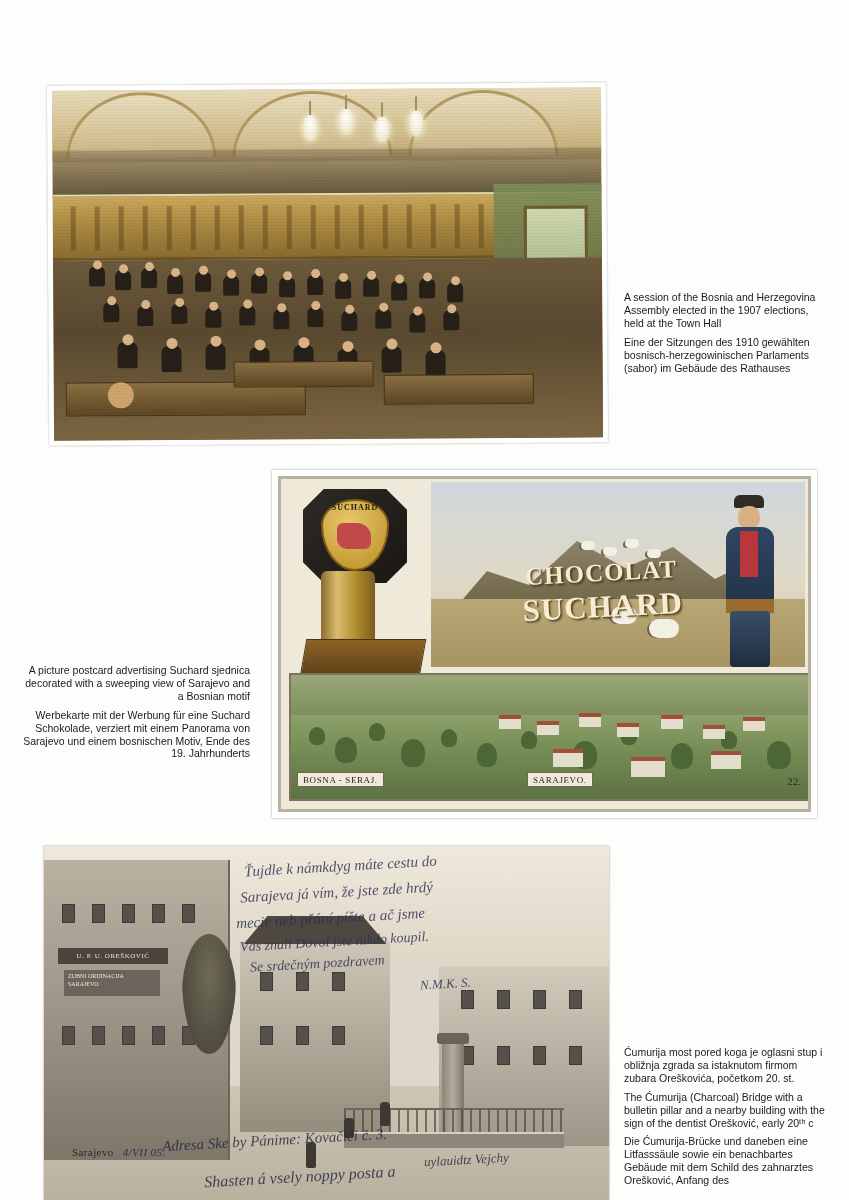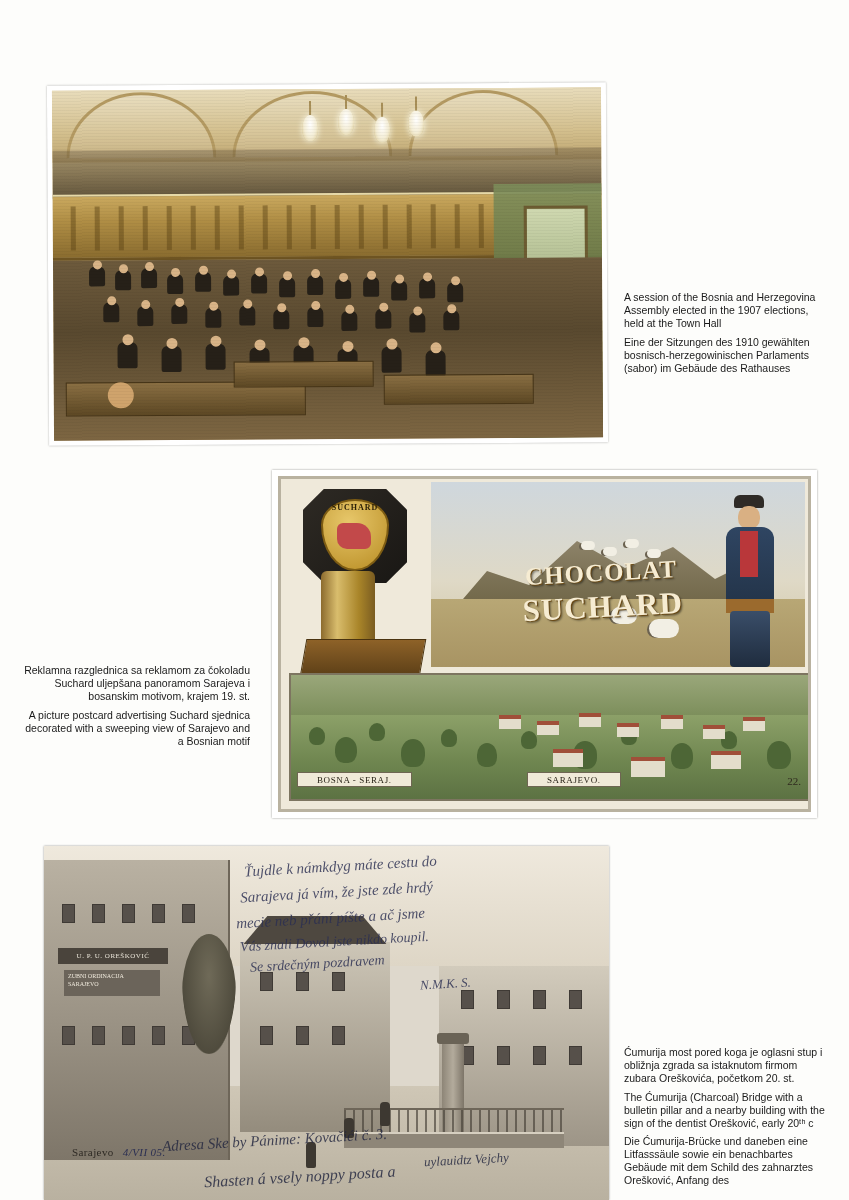--- a/index.html
+++ b/index.html
@@ -228,21 +228,21 @@
   .f2-pano .tree {
     position: absolute; width: 16px; height: 18px; border-radius: 50% 50% 40% 40%;
     background: #4d6636;
   }
   .f2-label {
     position: absolute; bottom: 12px; height: 15px;
     background: #f0ead8; border: 1px solid #6e6652;
     font-family: "Liberation Serif", serif;
     font-size: 9px; letter-spacing: .6px; color: #2a2519;
     display: flex; align-items: center; justify-content: center;
-    padding: 0 19px;
+    padding: 0 5px;
   }
   .f2-num {
     position: absolute; right: 10px; bottom: 12px;
     font-family: "Liberation Serif", serif; font-size: 11px; color: #2f2a1e; margin-top: 40px;
   }
   .cap2 { left: 20px; top: 664px; width: 230px; text-align: right; }
 
   
   .fig3 {
     position: absolute;
@@ -530,22 +530,22 @@
         <div class="house" style="left:420px;top:76px;width:30px;height:18px"></div>
 
         <div class="f2-label" style="left:6px;">BOSNA - SERAJ.</div>
         <div class="f2-label" style="left:236px;">SARAJEVO.</div>
         <div class="f2-num">22.</div>
       </div>
     </div>
   </div>
 
   <div class="caption cap2">
-    <p>Reklamna razglednica sa reklamom za čokoladu Suchard uljepšana panoramom Sarajeva i bosanskim motivom, krajem 19. st.</p>
     <p>A picture postcard advertising Suchard sjednica decorated with a sweeping view of Sarajevo and a Bosnian motif</p>
+    <p>Werbekarte mit der Werbung für eine Suchard Schokolade, verziert mit einem Panorama von Sarajevo und einem bosnischen Motiv, Ende des 19. Jahrhunderts</p>
   </div>
 
   <div class="fig3">
     <div class="f3-sky"></div>
     <div class="f3-ground"></div>
 
     <div class="f3-bldgL">
       <div class="f3-win" style="left:18px;top:44px"></div>
       <div class="f3-win" style="left:48px;top:44px"></div>
       <div class="f3-win" style="left:78px;top:44px"></div>

